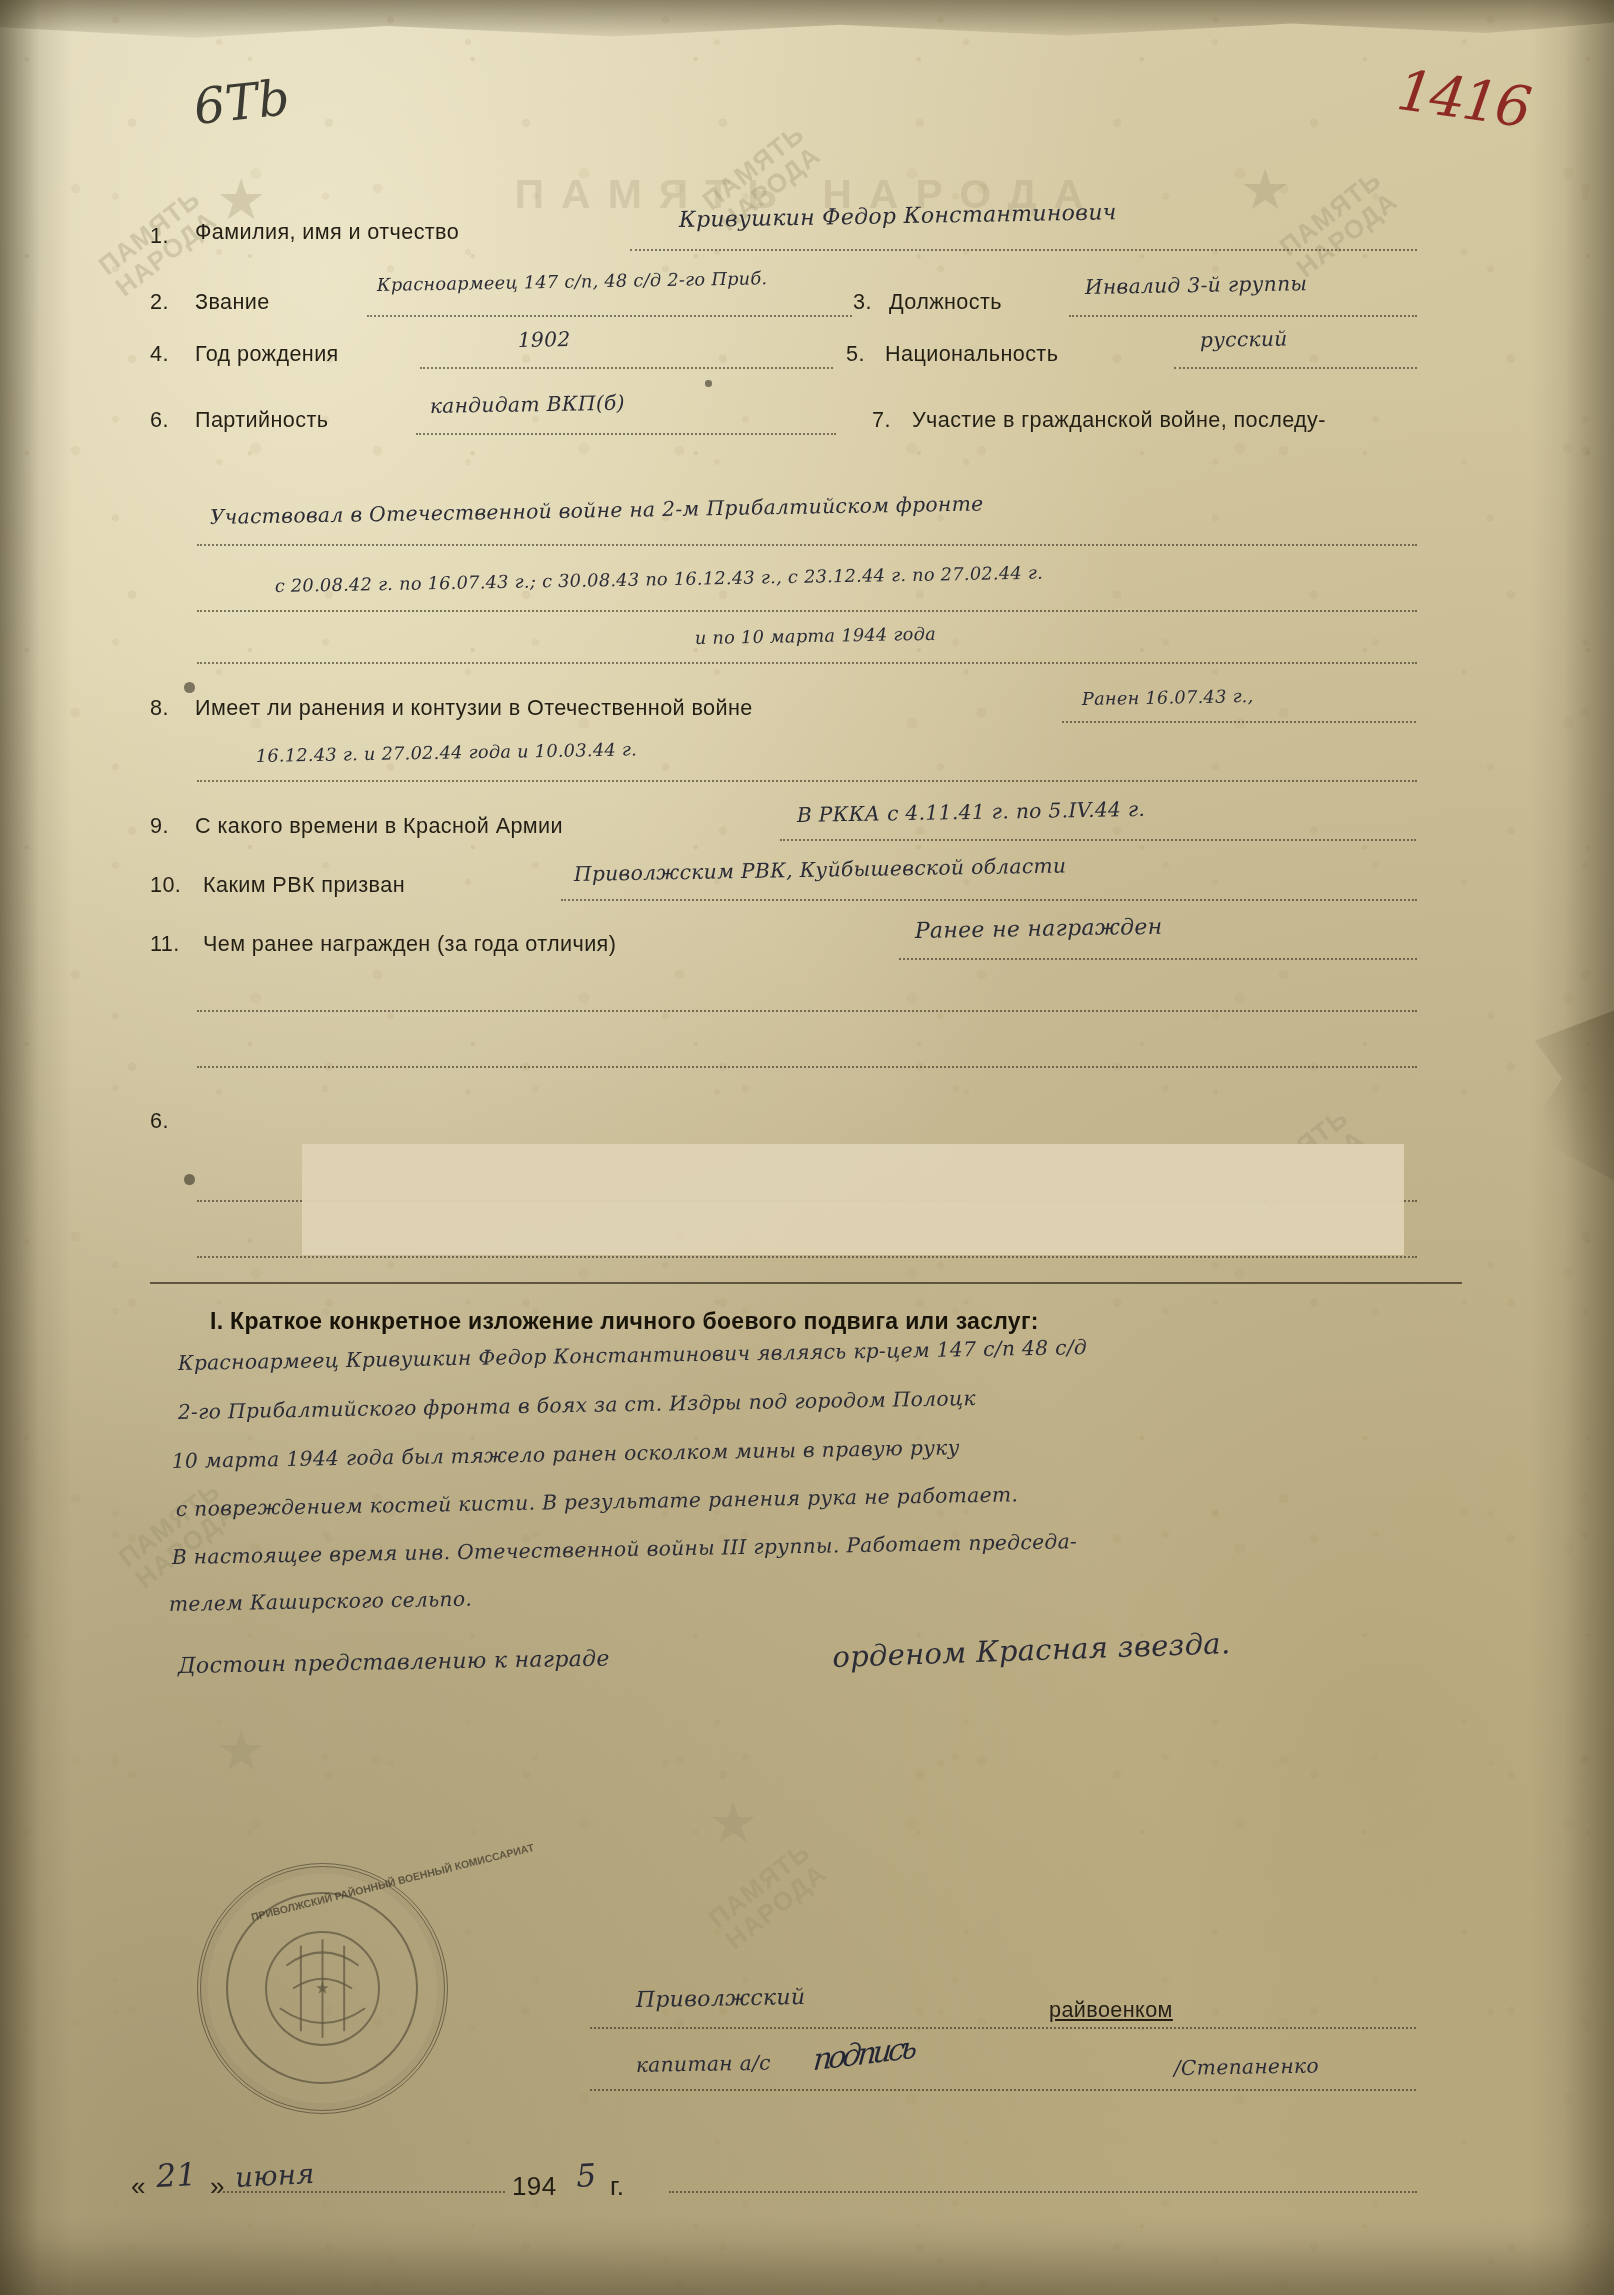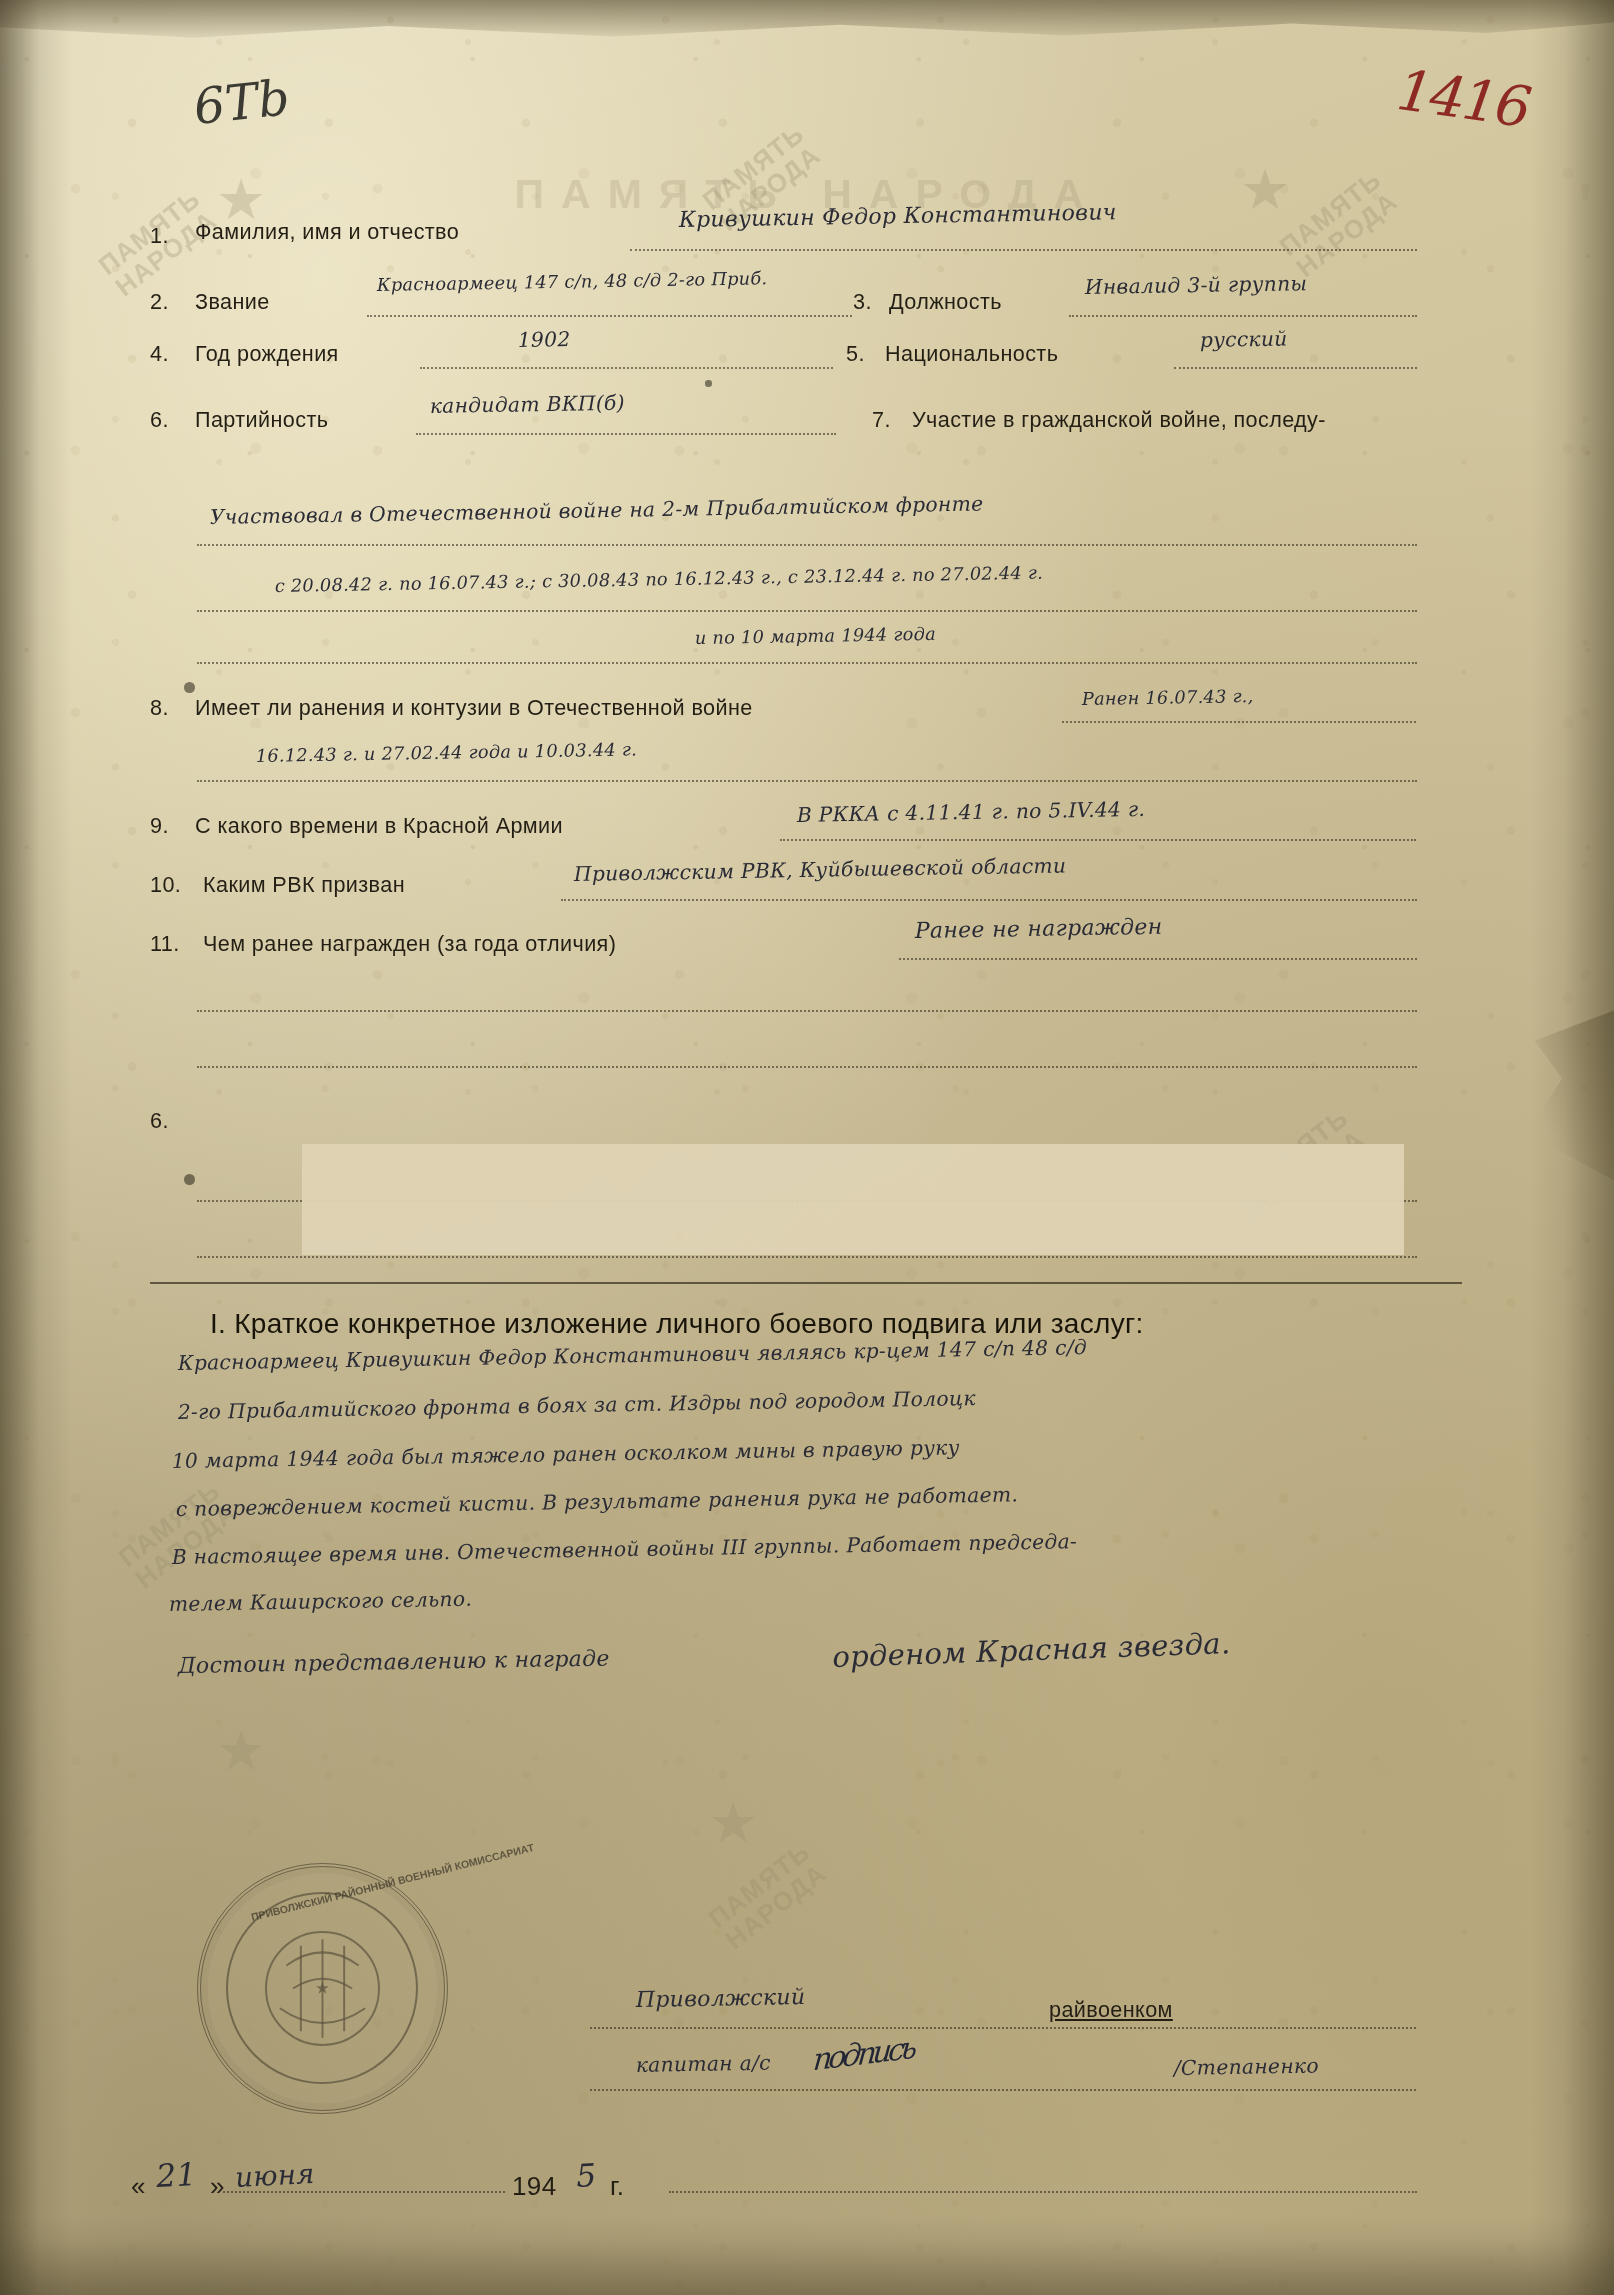--- a/index.html
+++ b/index.html
@@ -123,22 +123,22 @@
     text-align: center;
     font-family: "Liberation Serif", serif;
     font-style: italic;
     font-weight: bold;
     font-size: 60px;
     letter-spacing: 6.6px;
     color: #17130c;
   }
   .section-title {
     position: absolute;
-    font-weight: normal;
-    font-size: 28px;
+    font-weight: bold;
+    font-size: 23px;
     color: #191409;
     letter-spacing: 0.3px;
     white-space: nowrap;
   }
 
   
   .rule {
     position: absolute;
     height: 0;
     border-bottom: 2px dotted rgba(40,34,20,0.55);

